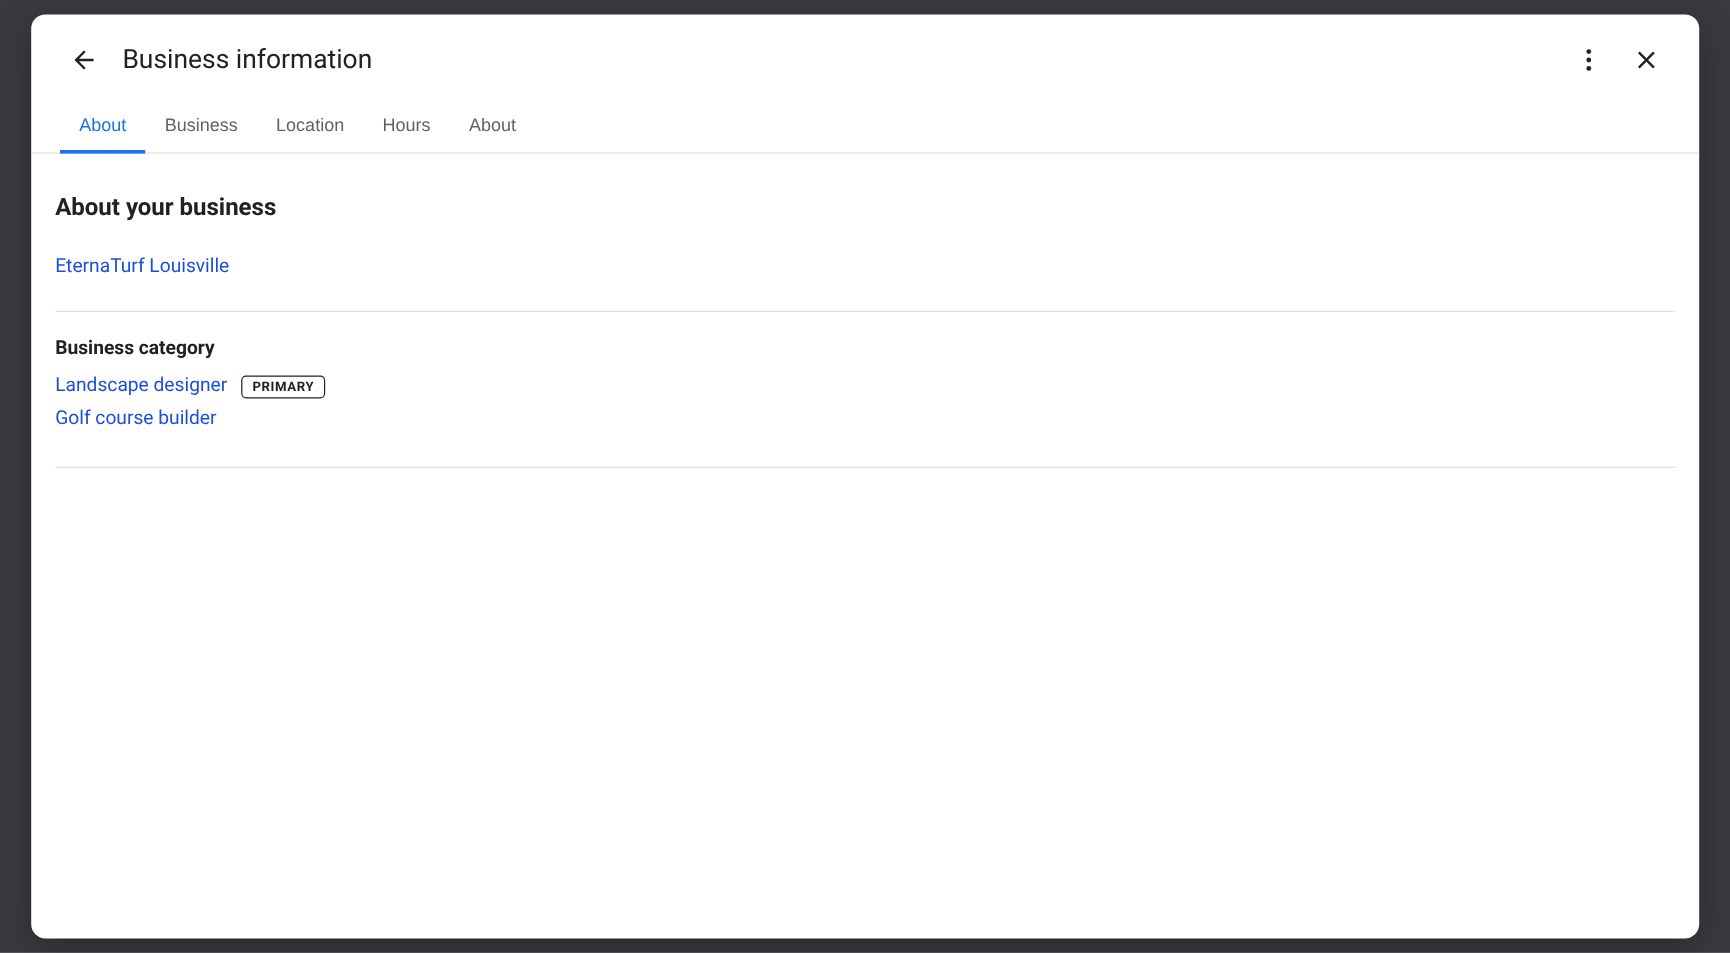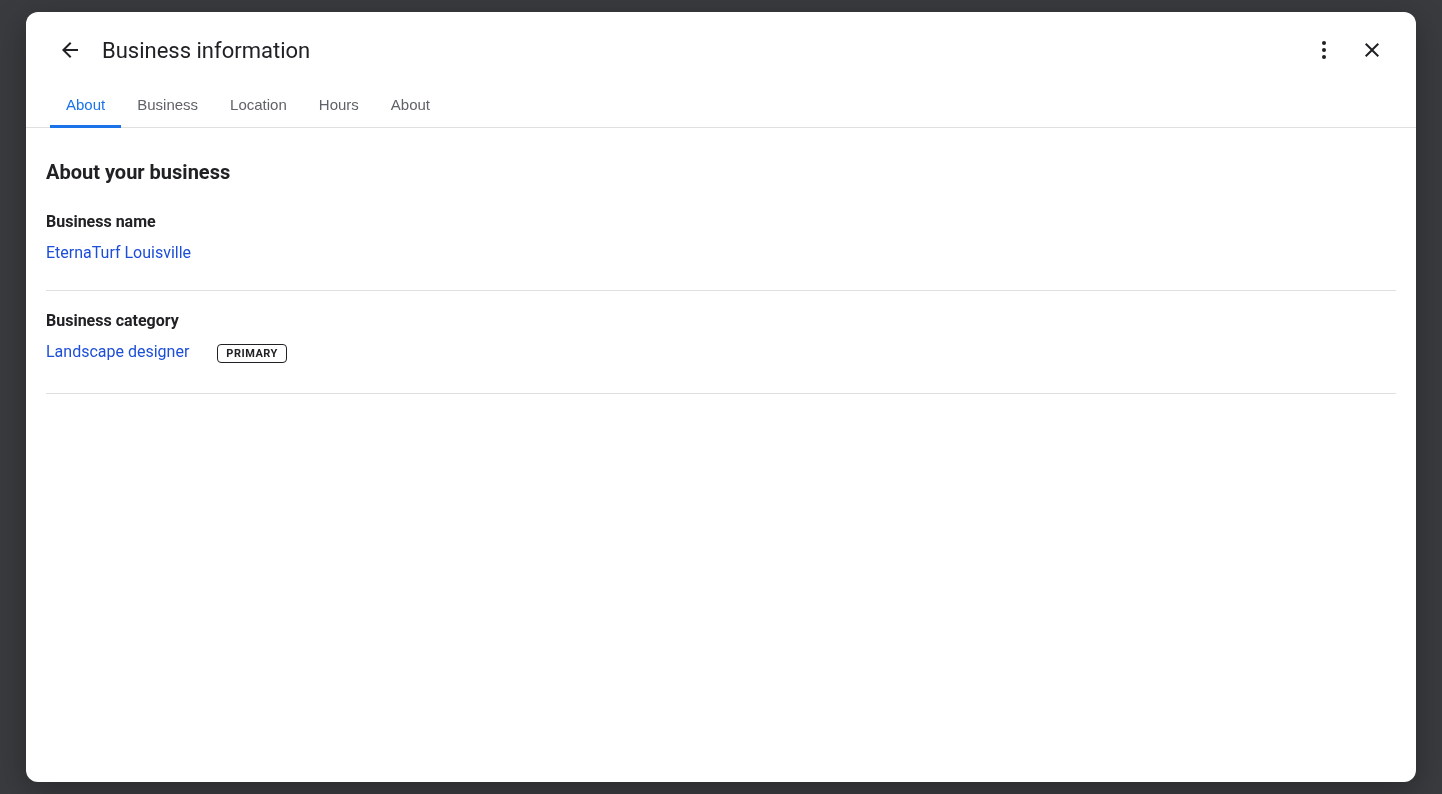--- a/index.html
+++ b/index.html
@@ -157,21 +157,21 @@
 
     .field-divider {
       border: none;
       border-top: 1px solid #e0e0e0;
       margin: 20px 0;
     }
 
     .category-row {
       display: flex;
       align-items: center;
-      gap: 28px;
+      gap: 12px;
       margin-bottom: 4px;
     }
 
     .primary-badge {
       font-size: 11px;
       font-weight: 700;
       color: #202124;
       border: 1.5px solid #202124;
       border-radius: 4px;
       padding: 2px 8px;
@@ -215,35 +215,37 @@
     <button class="tab">Location</button>
     <button class="tab">Hours</button>
     <button class="tab">About</button>
   </div>
 
   <div class="modal-content">
 
     <div class="section-title">About your business</div>
 
     <div class="field-section">
-      <div class="field-label">Business name</div>
       <div class="field-value">EternaTurf Louisville</div>
     </div>
 
     <hr class="field-divider">
 
     <div class="field-section">
       <div class="field-label">Business category</div>
 
       <div class="category-row">
         <span class="field-value">Landscape designer</span>
         <span class="primary-badge">PRIMARY</span>
       </div>
 
 
+      <div class="category-row">
+        <span class="field-value">Golf course builder</span>
+      </div>
 
     </div>
 
     <hr class="field-divider">
 
   </div>
 
 </div>
 
 </body></html>

